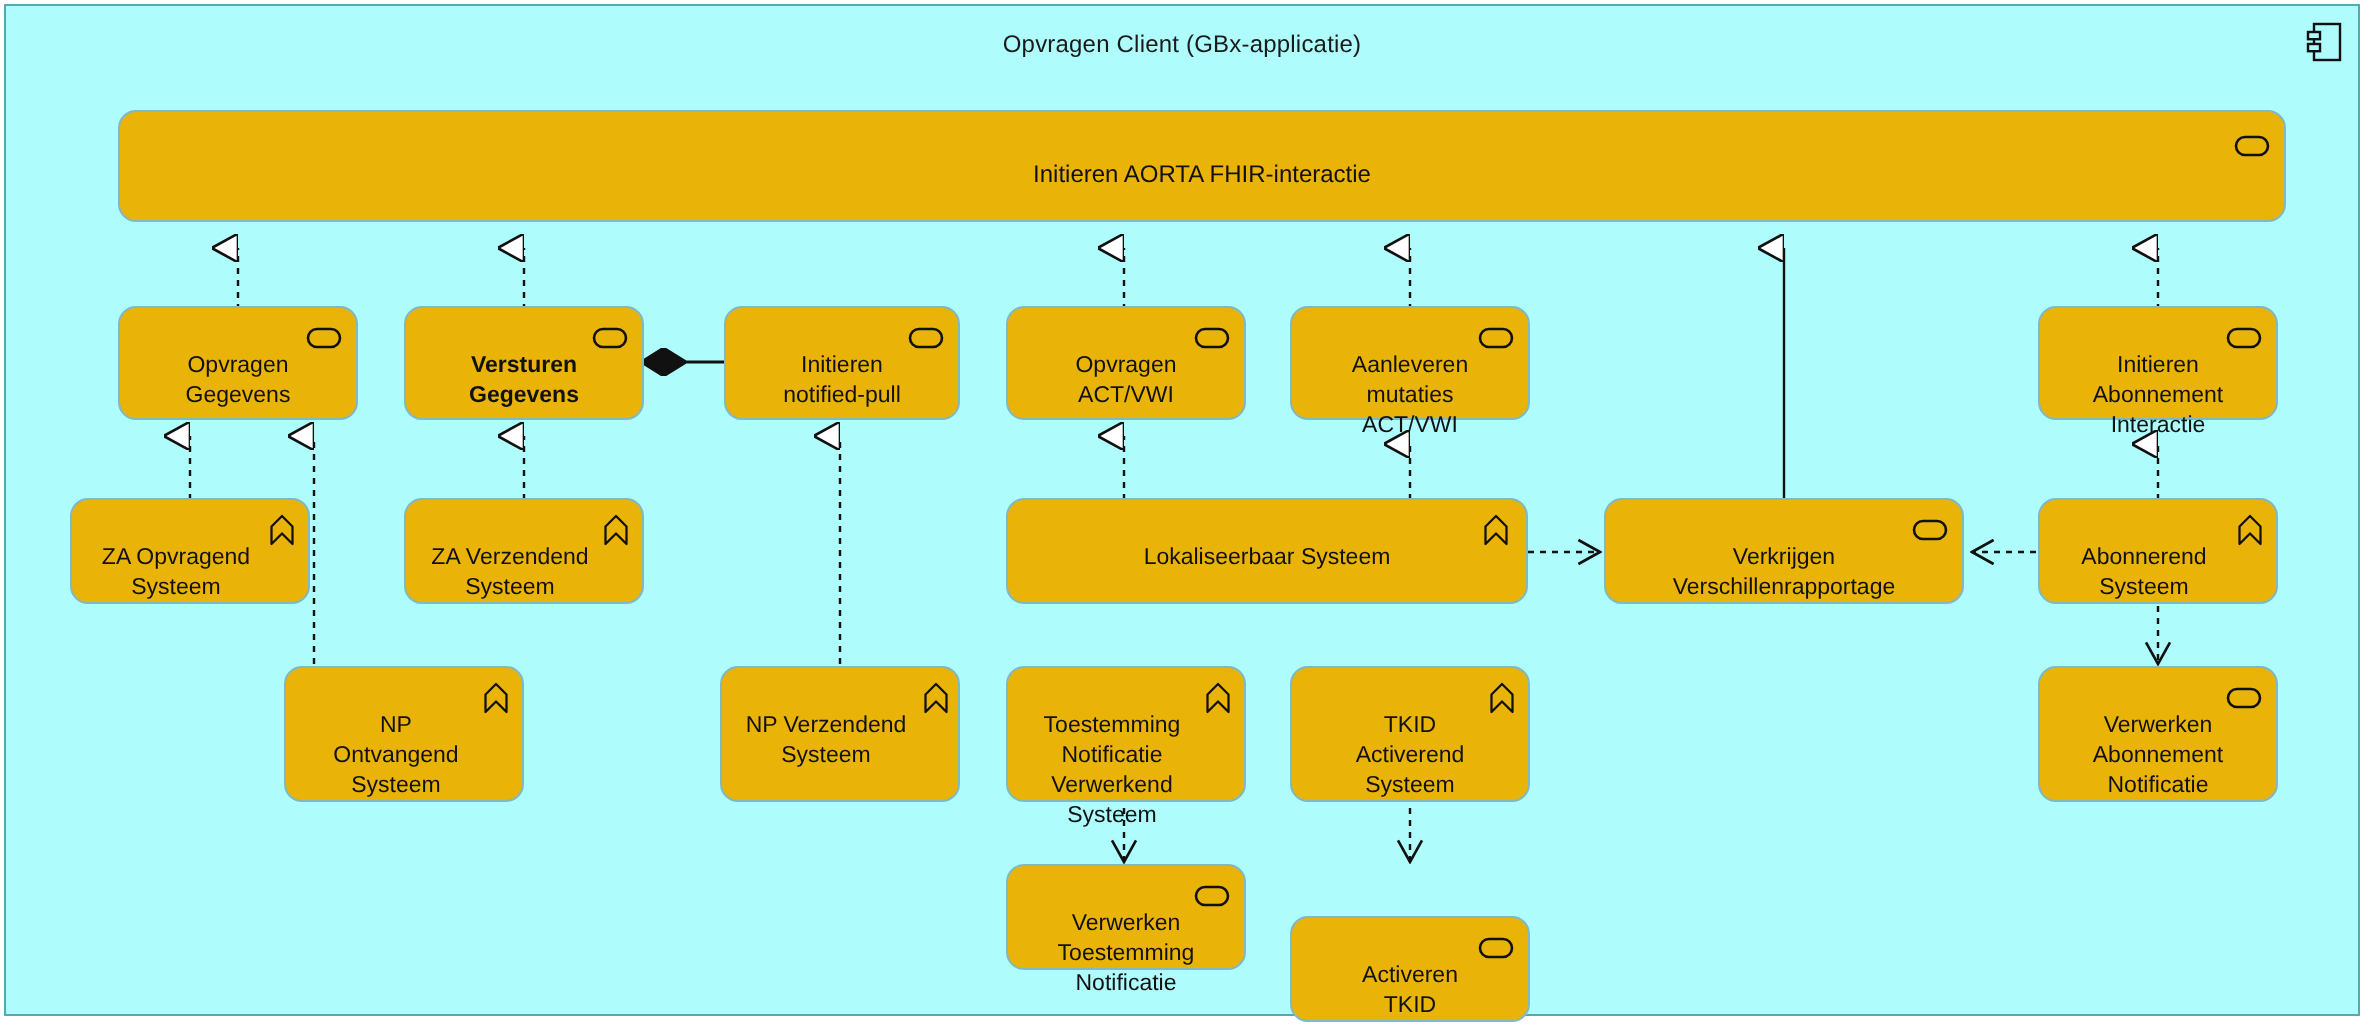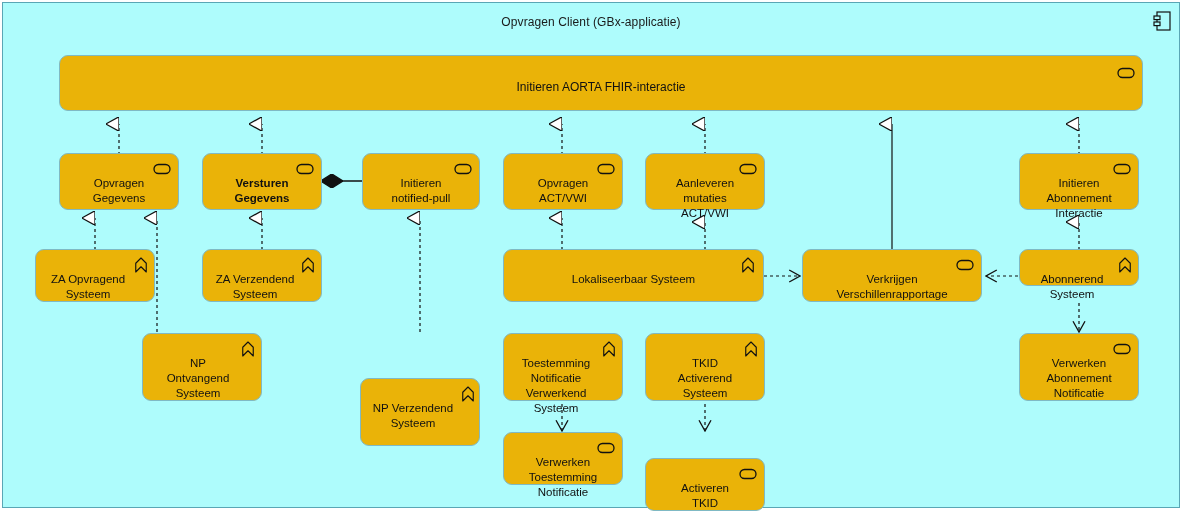--- a/index.html
+++ b/index.html
@@ -235,38 +235,38 @@
   </div>
 
   <div class="node" style="left:802px; top:249px; width:180px; height:53px;">
     <span class="lbl" style="padding:0 18px;">Verkrijgen
 Verschillenrapportage</span>
     <svg class="node-icon" viewBox="0 0 18 12">
       <rect x="1" y="1.5" width="16" height="9" rx="4.5" ry="4.5" fill="none" stroke="#111" stroke-width="1.3"></rect>
     </svg>
   </div>
 
-  <div class="node" style="left:1019px; top:249px; width:120px; height:37px;">
+  <div class="node" style="left:1019px; top:249px; width:120px; height:53px;">
     <span class="lbl" style="padding:0 20px 0 6px;">Abonnerend
 Systeem</span>
     <svg class="node-icon" viewBox="0 0 16 18" style="width:14px;height:16px;right:6px;">
       <path d="M2 17 L2 7 L8 1 L14 7 L14 17 L8 11 Z" fill="none" stroke="#111" stroke-width="1.3" stroke-linejoin="round"></path>
     </svg>
   </div>
 
   <div class="node" style="left:142px; top:333px; width:120px; height:68px;text-align:center;">
     <span class="lbl" style="padding:0 18px 0 10px;">NP
 Ontvangend
 Systeem</span>
     <svg class="node-icon" viewBox="0 0 16 18" style="width:14px;height:16px;right:6px;">
       <path d="M2 17 L2 7 L8 1 L14 7 L14 17 L8 11 Z" fill="none" stroke="#111" stroke-width="1.3" stroke-linejoin="round"></path>
     </svg>
   </div>
 
-  <div class="node" style="left:360px; top:333px; width:120px; height:68px;margin-top:45px;">
+  <div class="node" style="left:360px; top:333px; width:120px; height:68px;">
     <span class="lbl" style="padding:0 18px 0 4px;">NP Verzendend
 Systeem</span>
     <svg class="node-icon" viewBox="0 0 16 18" style="width:14px;height:16px;right:4px;">
       <path d="M2 17 L2 7 L8 1 L14 7 L14 17 L8 11 Z" fill="none" stroke="#111" stroke-width="1.3" stroke-linejoin="round"></path>
     </svg>
   </div>
 
   <div class="node" style="left:503px; top:333px; width:120px; height:68px;">
     <span class="lbl" style="padding:0 20px 0 6px;">Toestemming
 Notificatie

